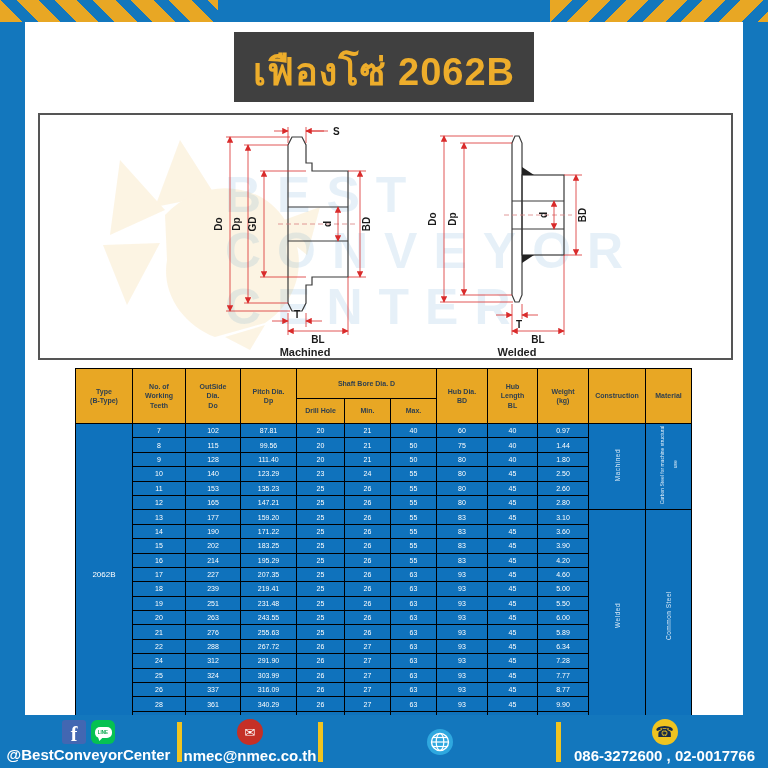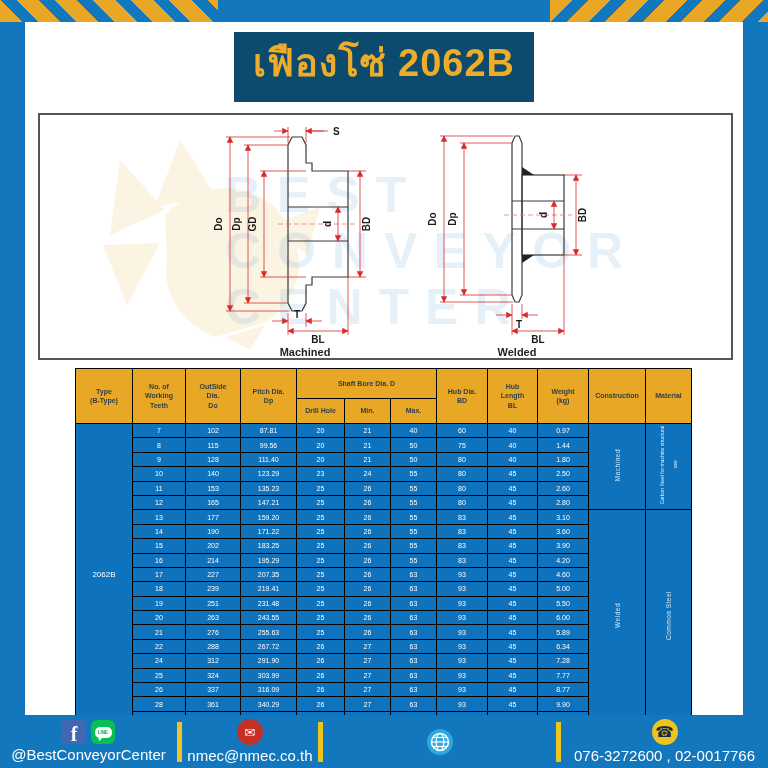--- a/index.html
+++ b/index.html
@@ -10,22 +10,22 @@
   
   #top-band{left:0;top:0;width:768px;height:22px;background:#1377BD}
   #top-left-stripes{left:0;top:0;width:218px;height:22px;
     background:repeating-linear-gradient(45deg,#E8A724 0 16px,#1377BD 16px 27px)}
   #top-right-stripes{left:550px;top:0;width:218px;height:22px;
     background:repeating-linear-gradient(135deg,#E8A724 0 16px,#1377BD 16px 27px)}
   #side-left{left:0;top:22px;width:25px;height:693px;background:#1377BD}
   #side-right{left:743px;top:22px;width:25px;height:693px;background:#1377BD}
 
   
-  #title-box{left:234px;top:32px;width:300px;height:70px;background:#0c4a6e;
-    display:flex;align-items:flex-start;justify-content:center}
+  #title-box{left:234px;top:32px;width:300px;height:70px;background:#404040;
+    display:flex;align-items:flex-end;justify-content:center}
   #title-box .t{color:#EDAD2B;font-weight:bold;font-size:38px;letter-spacing:1px}
 
   
   #diagram-box{left:38px;top:113px;width:695px;height:247px;background:#fff;
     border:2px solid #555;box-sizing:border-box}
   #watermark{left:185px;top:52px;color:#1377BD;opacity:.10;font-weight:bold;
     font-size:50px;letter-spacing:16px;line-height:56px;white-space:nowrap}
   #lion{left:25px;top:10px;opacity:.12}
   .cap{position:absolute;width:210px;text-align:center;font-weight:bold;
     font-size:11px;color:#222;top:231px}
@@ -43,21 +43,21 @@
   tbody td{background:#0F72BC;color:#fff;font-size:7px;height:13.4px;line-height:13px}
   td.type-cell{font-size:8px}
   .rot{writing-mode:vertical-rl;transform:rotate(180deg);display:inline-block;
     font-size:6.5px;color:#DCEBF8;letter-spacing:.5px}
   .rot.small{font-size:5px;letter-spacing:0}
 
   
   #footer{left:0;top:715px;width:768px;height:53px;background:#1377BD;display:flex;align-items:stretch}
   .f-sec{display:flex;flex-direction:column;align-items:center;justify-content:center;gap:2px}
   .f-sep{width:5px;height:40px;background:#F0C420;align-self:center;flex:0 0 5px}
-  .f-label{color:#fff;font-weight:normal;font-size:15px;white-space:nowrap}
+  .f-label{color:#fff;font-weight:bold;font-size:15px;white-space:nowrap}
   .f-icons{display:flex;gap:5px;align-items:center}
   .fb{width:24px;height:24px;background:#4267B2;border-radius:3px;color:#fff;font-weight:bold;
     font-size:20px;display:flex;align-items:flex-end;justify-content:center;line-height:.95;
     font-family:"Liberation Serif",serif}
   .line-ic{width:24px;height:24px;background:#06C152;border-radius:6px;display:flex;
     align-items:center;justify-content:center;position:relative}
   .line-bubble{width:17px;height:11px;background:#fff;border-radius:5px;display:flex;
     align-items:center;justify-content:center;font-size:4.5px;font-weight:bold;color:#06A64B}
   .line-tail{position:absolute;left:6px;bottom:3px;width:0;height:0;border-left:3px solid transparent;
     border-right:2px solid transparent;border-top:4px solid #fff;transform:rotate(18deg)}
@@ -510,15 +510,15 @@
       <circle cx="13" cy="13" r="8.5" fill="none" stroke="#fff" stroke-width="1.4"></circle>
       <ellipse cx="13" cy="13" rx="3.8" ry="8.5" fill="none" stroke="#fff" stroke-width="1.2"></ellipse>
       <line x1="4.5" y1="13" x2="21.5" y2="13" stroke="#fff" stroke-width="1.2"></line>
       <line x1="6" y1="8.5" x2="20" y2="8.5" stroke="#fff" stroke-width="1.2"></line>
       <line x1="6" y1="17.5" x2="20" y2="17.5" stroke="#fff" stroke-width="1.2"></line>
     </svg>
   </div>
   <div class="f-sep"></div>
   <div class="f-sec" style="flex:1">
     <div class="phone">☎</div>
-    <div class="f-label">076-3272600 , 02-0017766</div>
+    <div class="f-label">086-3272600 , 02-0017766</div>
   </div>
 </div>
 
 </body></html>

